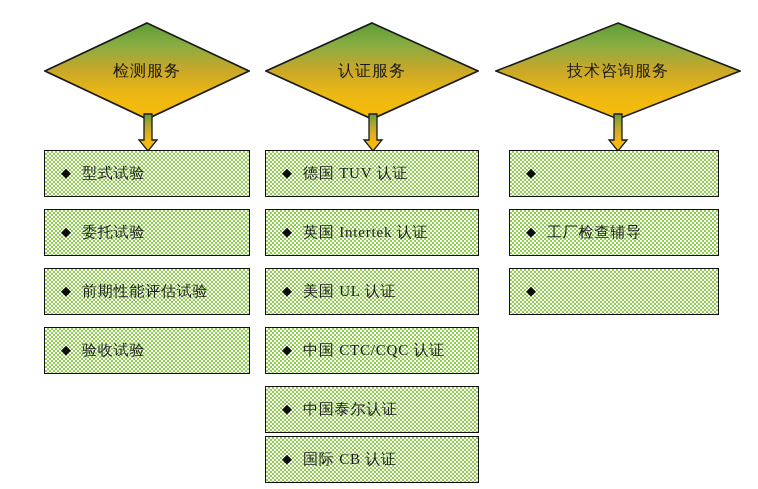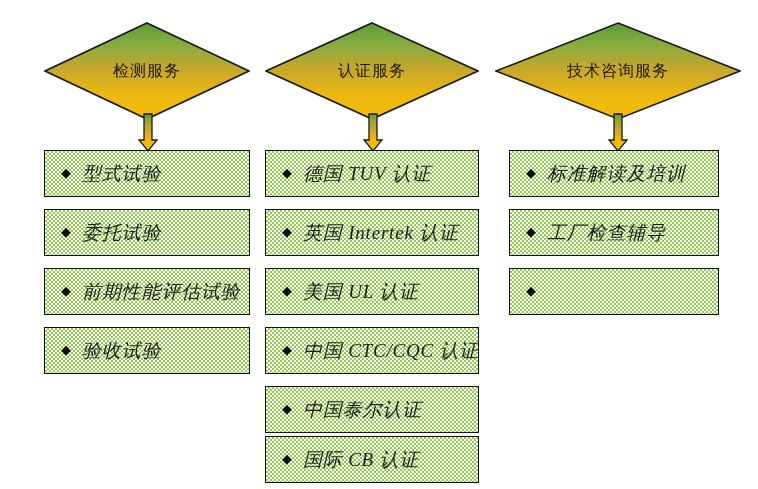--- a/index.html
+++ b/index.html
@@ -100,25 +100,24 @@
   }
   .bullet {
     font-size: 13px;
     line-height: 1;
     color: #0d0d0d;
     margin-right: 11px;
     position: relative;
     top: -1px;
   }
   .item-label {
-    font-size: 19px;
+    font-size: 15px;
     color: #1c1c1c;
     letter-spacing: 0.8px;
     font-family: "Liberation Serif", "DejaVu Serif", serif;
-    font-style: italic;
   }
 </style>
 </head>
 <body>
 
 <div id="diagram">
 
   <div class="column" style="left:44px; width:206px;">
 
     <div class="diamond-wrap" style="left:0px; width:206px; height:98px;">
@@ -275,21 +274,20 @@
             <stop offset="100%" stop-color="#F7BE05"></stop>
           </linearGradient>
         </defs>
         <polygon points="7,1 15,1 15,27 20,27 11,38 2,27 7,27" fill="url(#ag3)" stroke="#1A1A1A" stroke-width="1.3" stroke-linejoin="miter"></polygon>
       </svg>
     </div>
 
     <div class="item-box" style="left:0px; top:150px; width:210px; height:47px;">
       <div class="item-inner">
         <span class="bullet">◆</span>
-        <span class="item-label">标准解读及培训</span>
       </div>
     </div>
     <div class="item-box" style="left:0px; top:209px; width:210px; height:47px;">
       <div class="item-inner">
         <span class="bullet">◆</span>
         <span class="item-label">工厂检查辅导</span>
       </div>
     </div>
     <div class="item-box" style="left:0px; top:268px; width:210px; height:47px;">
       <div class="item-inner">

